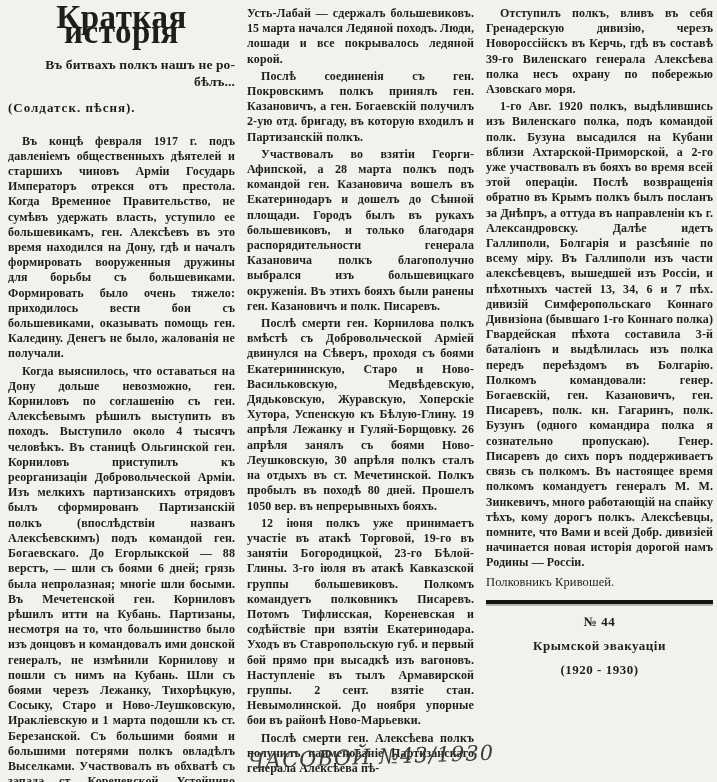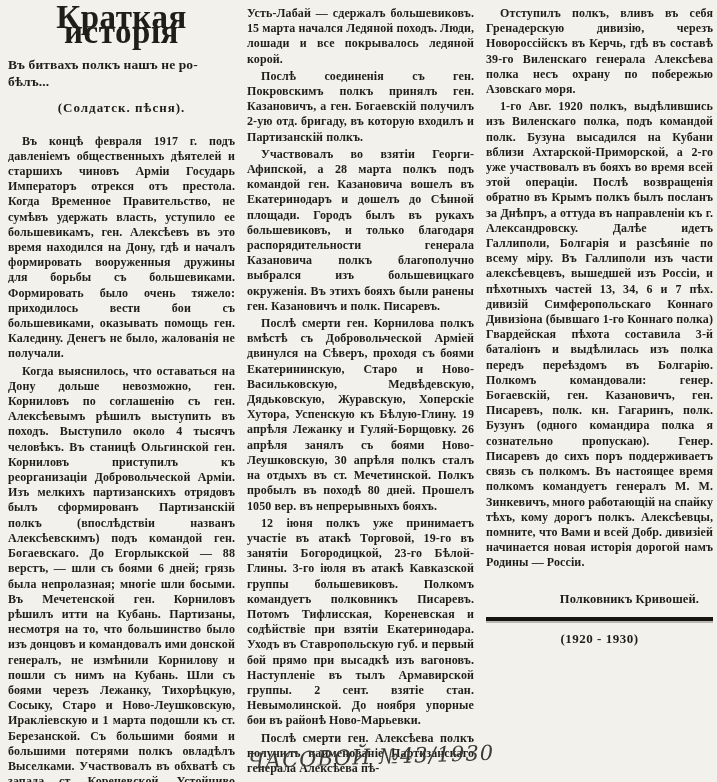--- a/index.html
+++ b/index.html
@@ -31,38 +31,37 @@
   .column p { margin: 0 0 2px 0; }
   .column p.indent { text-indent: 14px; }
   .article-title {
     font-size: 33px;
     font-weight: bold;
     text-align: center;
     margin: 4px 0 16px 0;
     letter-spacing: 0.5px;
   }
   .epigraph {
-    text-align: left;
+    text-align: right;
     font-weight: bold;
     font-size: 13.5px;
     line-height: 17px;
     margin-bottom: 10px;
   }
   .epigraph-attr {
-    text-align: center;
+    text-align: left;
     font-weight: bold;
     font-size: 13px;
     margin-bottom: 18px;
     letter-spacing: 1px;
   }
   .signature {
-    text-align: right;
     padding-right: 14px;
-    font-weight: bold;
-    margin-top: 21px;
+    font-weight: normal;
+    margin-top: 4px;
     font-size: 12.5px;
   }
   .thick-rule {
     height: 4px;
     background: #17150f;
     border: none;
     margin: 10px 0 6px 0;
     box-shadow: 0 2px 0 rgba(23,21,15,0.25);
   }
   .announcement {
@@ -115,19 +114,21 @@
   </div>
 
   <div class="column">
     <div>
         <p class="indent">Отступилъ полкъ, вливъ въ себя Гренадерскую дивизію, черезъ Новороссійскъ въ Керчь, гдѣ въ составѣ 39-го Виленскаго генерала Алексѣева полка несъ охрану по побережью Азовскаго моря.</p>
         <p class="indent">1-го Авг. 1920 полкъ, выдѣлившись изъ Виленскаго полка, подъ командой полк. Бузуна высадился на Кубани вблизи Ахтарской-Приморской, а 2-го уже участвовалъ въ бояхъ во время всей этой операціи. Послѣ возвращенія обратно въ Крымъ полкъ былъ посланъ за Днѣпръ, а оттуда въ направленіи къ г. Александровску. Далѣе идетъ Галлиполи, Болгарія и разсѣяніе по всему міру. Въ Галлиполи изъ части алексѣевцевъ, вышедшей изъ Россіи, и пѣхотныхъ частей 13, 34, 6 и 7 пѣх. дивизій Симферопольскаго Коннаго Дивизіона (бывшаго 1-го Коннаго полка) Гвардейская пѣхота составила 3-й баталіонъ и выдѣлилась изъ полка передъ переѣздомъ въ Болгарію. Полкомъ командовали: генер. Богаевскій, ген. Казановичъ, ген. Писаревъ, полк. кн. Гагаринъ, полк. Бузунъ (одного командира полка я сознательно пропускаю). Генер. Писаревъ до сихъ поръ поддерживаетъ связь съ полкомъ. Въ настоящее время полкомъ командуетъ генералъ М. М. Зинкевичъ, много работающій на спайку тѣхъ, кому дорогъ полкъ. Алексѣевцы, помните, что Вами и всей Добр. дивизіей начинается новая исторія дорогой намъ Родины — Россіи.</p>
       </div>
     <div class="signature">Полковникъ Кривошей.</div>
     <div class="thick-rule"></div>
     <div class="announcement">
+        <p>№ 44</p>
+        <p>Крымской эвакуаціи</p>
         <p>(1920 - 1930)</p>
       </div>
   </div>
 
 </div>
 
 <div class="handwritten">ЧАСОВОЙ №43/1930</div>
 
 </body></html>

